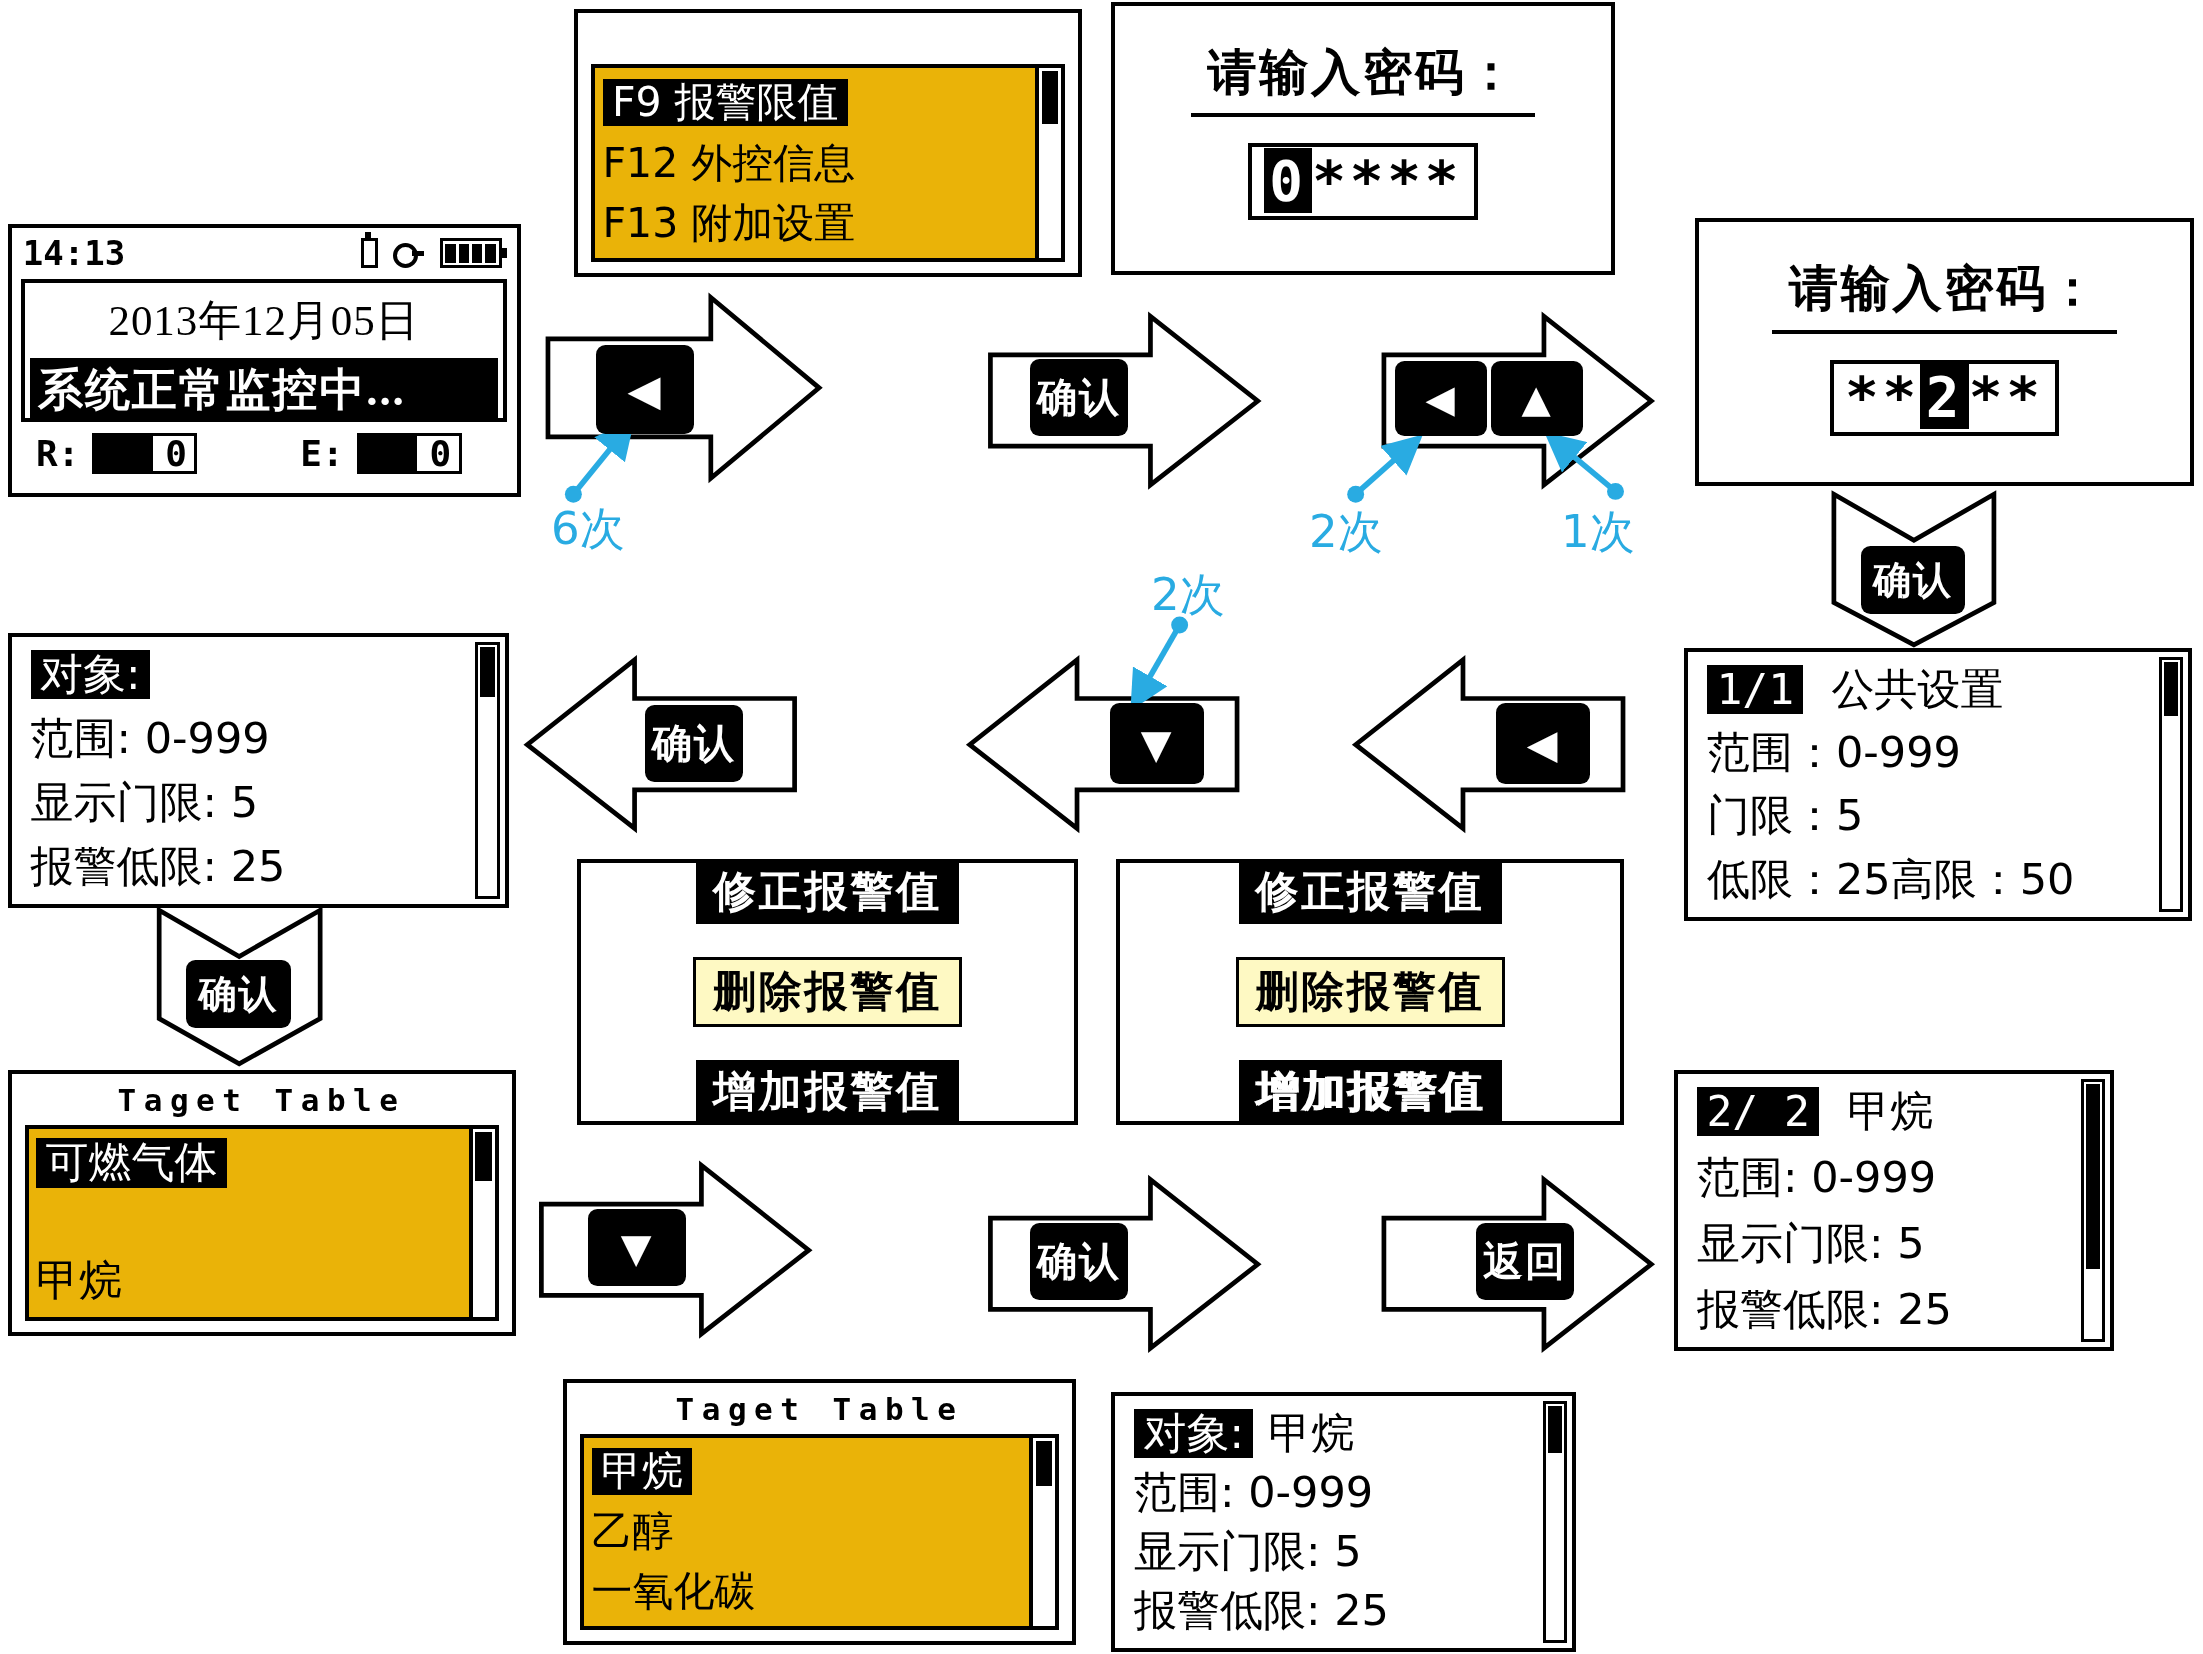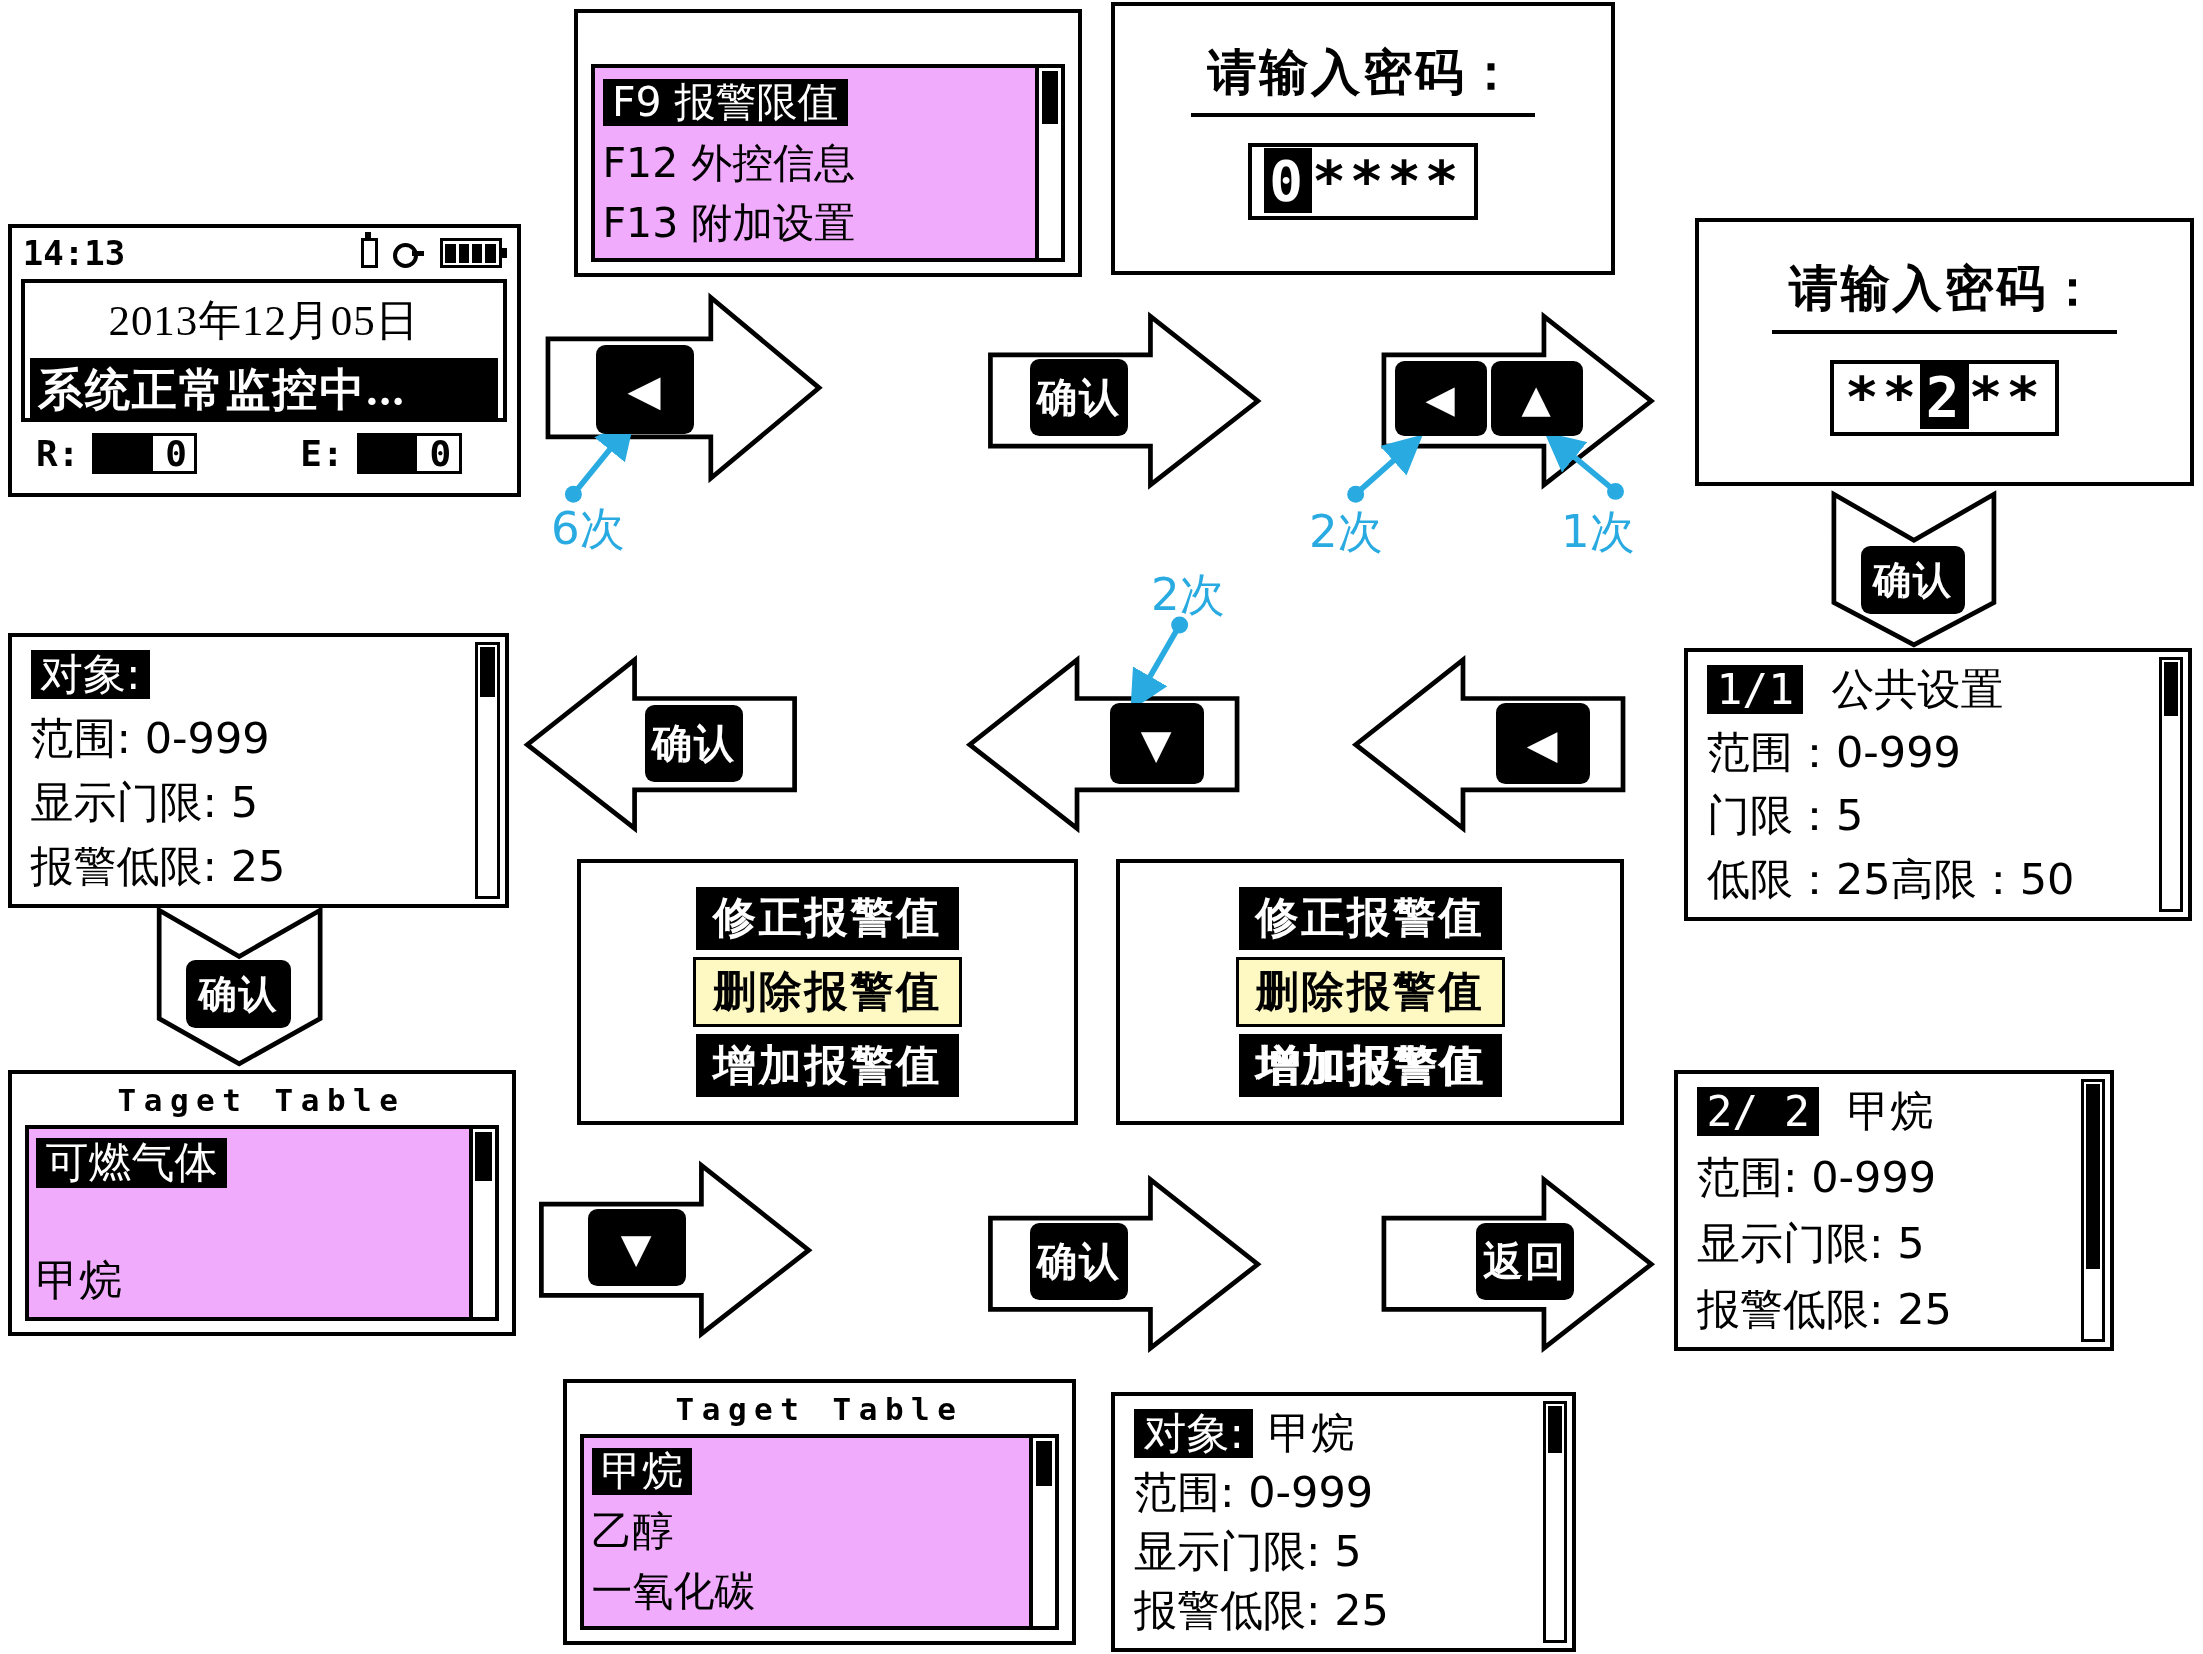--- a/index.html
+++ b/index.html
@@ -14,37 +14,37 @@
 
   .screen { position:absolute; border:4.7px solid #000; background:#fff; }
   .mono { font-family:"DejaVu Sans Mono","Liberation Mono",monospace; }
   .inv  { background:#000; color:#fff; }
   .bold { font-weight:bold; }
   .fs36 { font-size:34px; } .fs44 { font-size:41px; } .fs46 { font-size:43px; }
   .pad-h { padding:0 9.4px; display:inline-block; }
   .ml30 { margin-left:28px; } .ml16 { margin-left:15px; }
 
   .scr-title { text-align:center; font-size:31px; font-weight:bold; letter-spacing:7.5px; margin-top:7.5px; }
-  .listbox { position:absolute; left:13px; right:13px; top:51px; bottom:11.3px; border:4.7px solid #000; display:flex; background:#f0abfc; }
+  .listbox { position:absolute; left:13px; right:13px; top:51px; bottom:11.3px; border:4.7px solid #000; display:flex; background:#eab308; }
   .list-items { flex:1; display:flex; flex-direction:column; justify-content:space-around; padding:3.8px 0 3.8px 7.5px; line-height:1.15; }
   .list-items.between { justify-content:space-between; padding:9.4px 0 11.3px 7.5px; }
   .vscroll { width:26px; border-left:4.7px solid #000; position:relative; background:#fff; }
   .vscroll .thumb { position:absolute; top:2.8px; left:2.8px; right:2.8px; background:#000; display:block; }
   .vscroll.abs { position:absolute; right:4.7px; top:4.7px; bottom:4.7px; width:24.5px; border:3.8px solid #000; }
   .vscroll.abs .thumb { top:1.9px; left:1.9px; right:1.9px; }
 
   .pad-scr { display:flex; flex-direction:column; justify-content:space-between; padding:13px 41px 13px 19px; }
   .pad-scr .line { line-height:1.15; white-space:nowrap; }
 
   .pwd { display:flex; flex-direction:column; align-items:center; padding-top:34px; gap:26px; }
   .pw-prompt { font-size:49px; font-weight:bold; letter-spacing:2.8px; border-bottom:4.7px solid #000; padding:0 17px 7.5px; }
   .pw-box { border:4.7px solid #000; font-size:56px; font-weight:bold; letter-spacing:3.8px; padding:1.9px 11.3px; line-height:1.15; }
   .pw-box .inv { padding:0 5.6px; }
 
-  .menu-col { display:flex; flex-direction:column; align-items:center; justify-content:center; gap:7px; }
+  .menu-col { display:flex; flex-direction:column; align-items:center; justify-content:center; gap:33px; }
   .menu-item { font-size:43px; font-weight:bold; letter-spacing:2.8px; padding:2.8px 17px; white-space:nowrap; }
   .menu-item.boxed { border:3.8px solid #000; background:#fef9c3; color:#000; }
   .menu-item.xb { text-shadow:1.9px 0 0 currentColor; }
 
   
   .home-top { display:flex; justify-content:space-between; align-items:center; height:49px; padding:1.9px 15px 0 11.3px;gap:24px; }
   .home-icons { display:inline-flex; align-items:center; gap:15px; }
   .icon-plug { width:17px; height:30px; border:3.8px solid #000; position:relative; display:inline-block; }
   .icon-plug::before { content:""; position:absolute; top:-9.4px; left:1.9px; width:5.6px; height:6.6px; background:#000; }
   .icon-key { width:32px; height:28px; position:relative; display:inline-block; }

